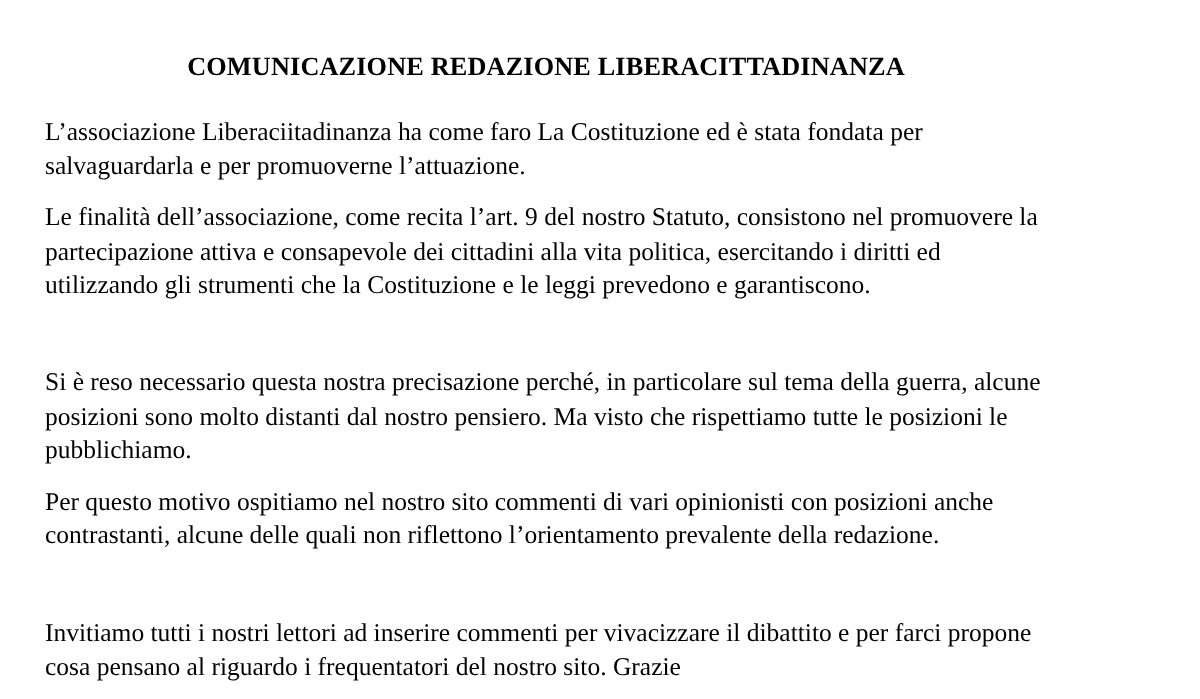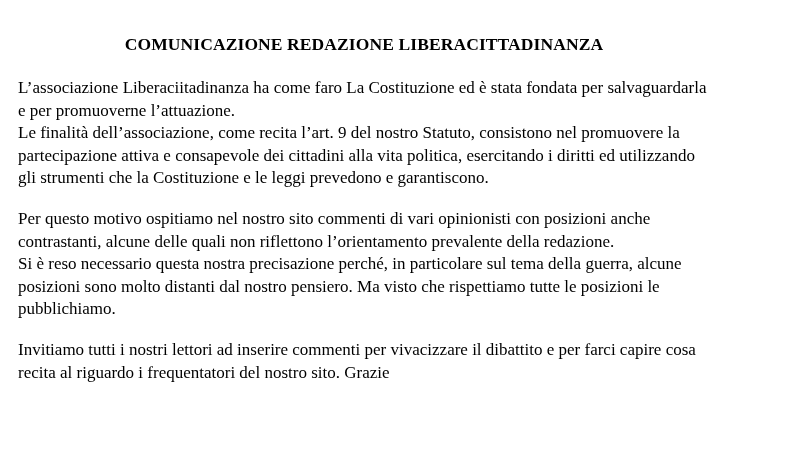--- a/index.html
+++ b/index.html
@@ -28,21 +28,21 @@
     letter-spacing: 0.1px;
     margin: 10px 0 22px 0;
     line-height: 1.2;
   }
   .body-block {
     font-size: 17px;
     line-height: 1.33;
     text-align: left;
   }
   .para {
-    margin: 0;
+    margin: 12px;
     padding: 0;
   }
   .spacer {
     height: 18px;
   }
 </style>
 </head>
 <body>
 
 <div class="page">
@@ -51,22 +51,22 @@
 
   <div class="body-block">
 
     <p class="para">L’associazione Liberaciitadinanza ha come faro La Costituzione ed è stata fondata per salvaguardarla e per promuoverne l’attuazione.</p>
 
     <p class="para">Le finalità dell’associazione, come recita l’art. 9 del nostro Statuto, consistono nel promuovere la partecipazione attiva e consapevole dei cittadini alla vita politica, esercitando i diritti ed utilizzando gli strumenti che la Costituzione e le leggi prevedono e garantiscono.</p>
 
 
     <div class="spacer"></div>
 
+    <p class="para">Si è reso necessario questa nostra precisazione perché, in particolare sul tema della guerra, alcune posizioni sono  molto distanti dal nostro pensiero. Ma visto che rispettiamo tutte le posizioni le pubblichiamo.</p>
+
     <p class="para">Per questo motivo ospitiamo nel nostro sito commenti di vari opinionisti con posizioni anche contrastanti, alcune delle quali  non riflettono l’orientamento prevalente della redazione.</p>
-
-    <p class="para">Si è reso necessario questa nostra precisazione perché, in particolare sul tema della guerra, alcune posizioni sono  molto distanti dal nostro pensiero. Ma visto che rispettiamo tutte le posizioni le pubblichiamo.</p>
 
     <div class="spacer"></div>
 
-    <p class="para">Invitiamo tutti i nostri lettori ad inserire commenti per vivacizzare il dibattito e per farci capire cosa recita al riguardo i frequentatori del nostro sito. Grazie</p>
+    <p class="para">Invitiamo tutti i nostri lettori ad inserire commenti per vivacizzare il dibattito e per farci propone cosa pensano al riguardo i frequentatori del nostro sito. Grazie</p>
 
   </div>
 </div>
 
 </body></html>

